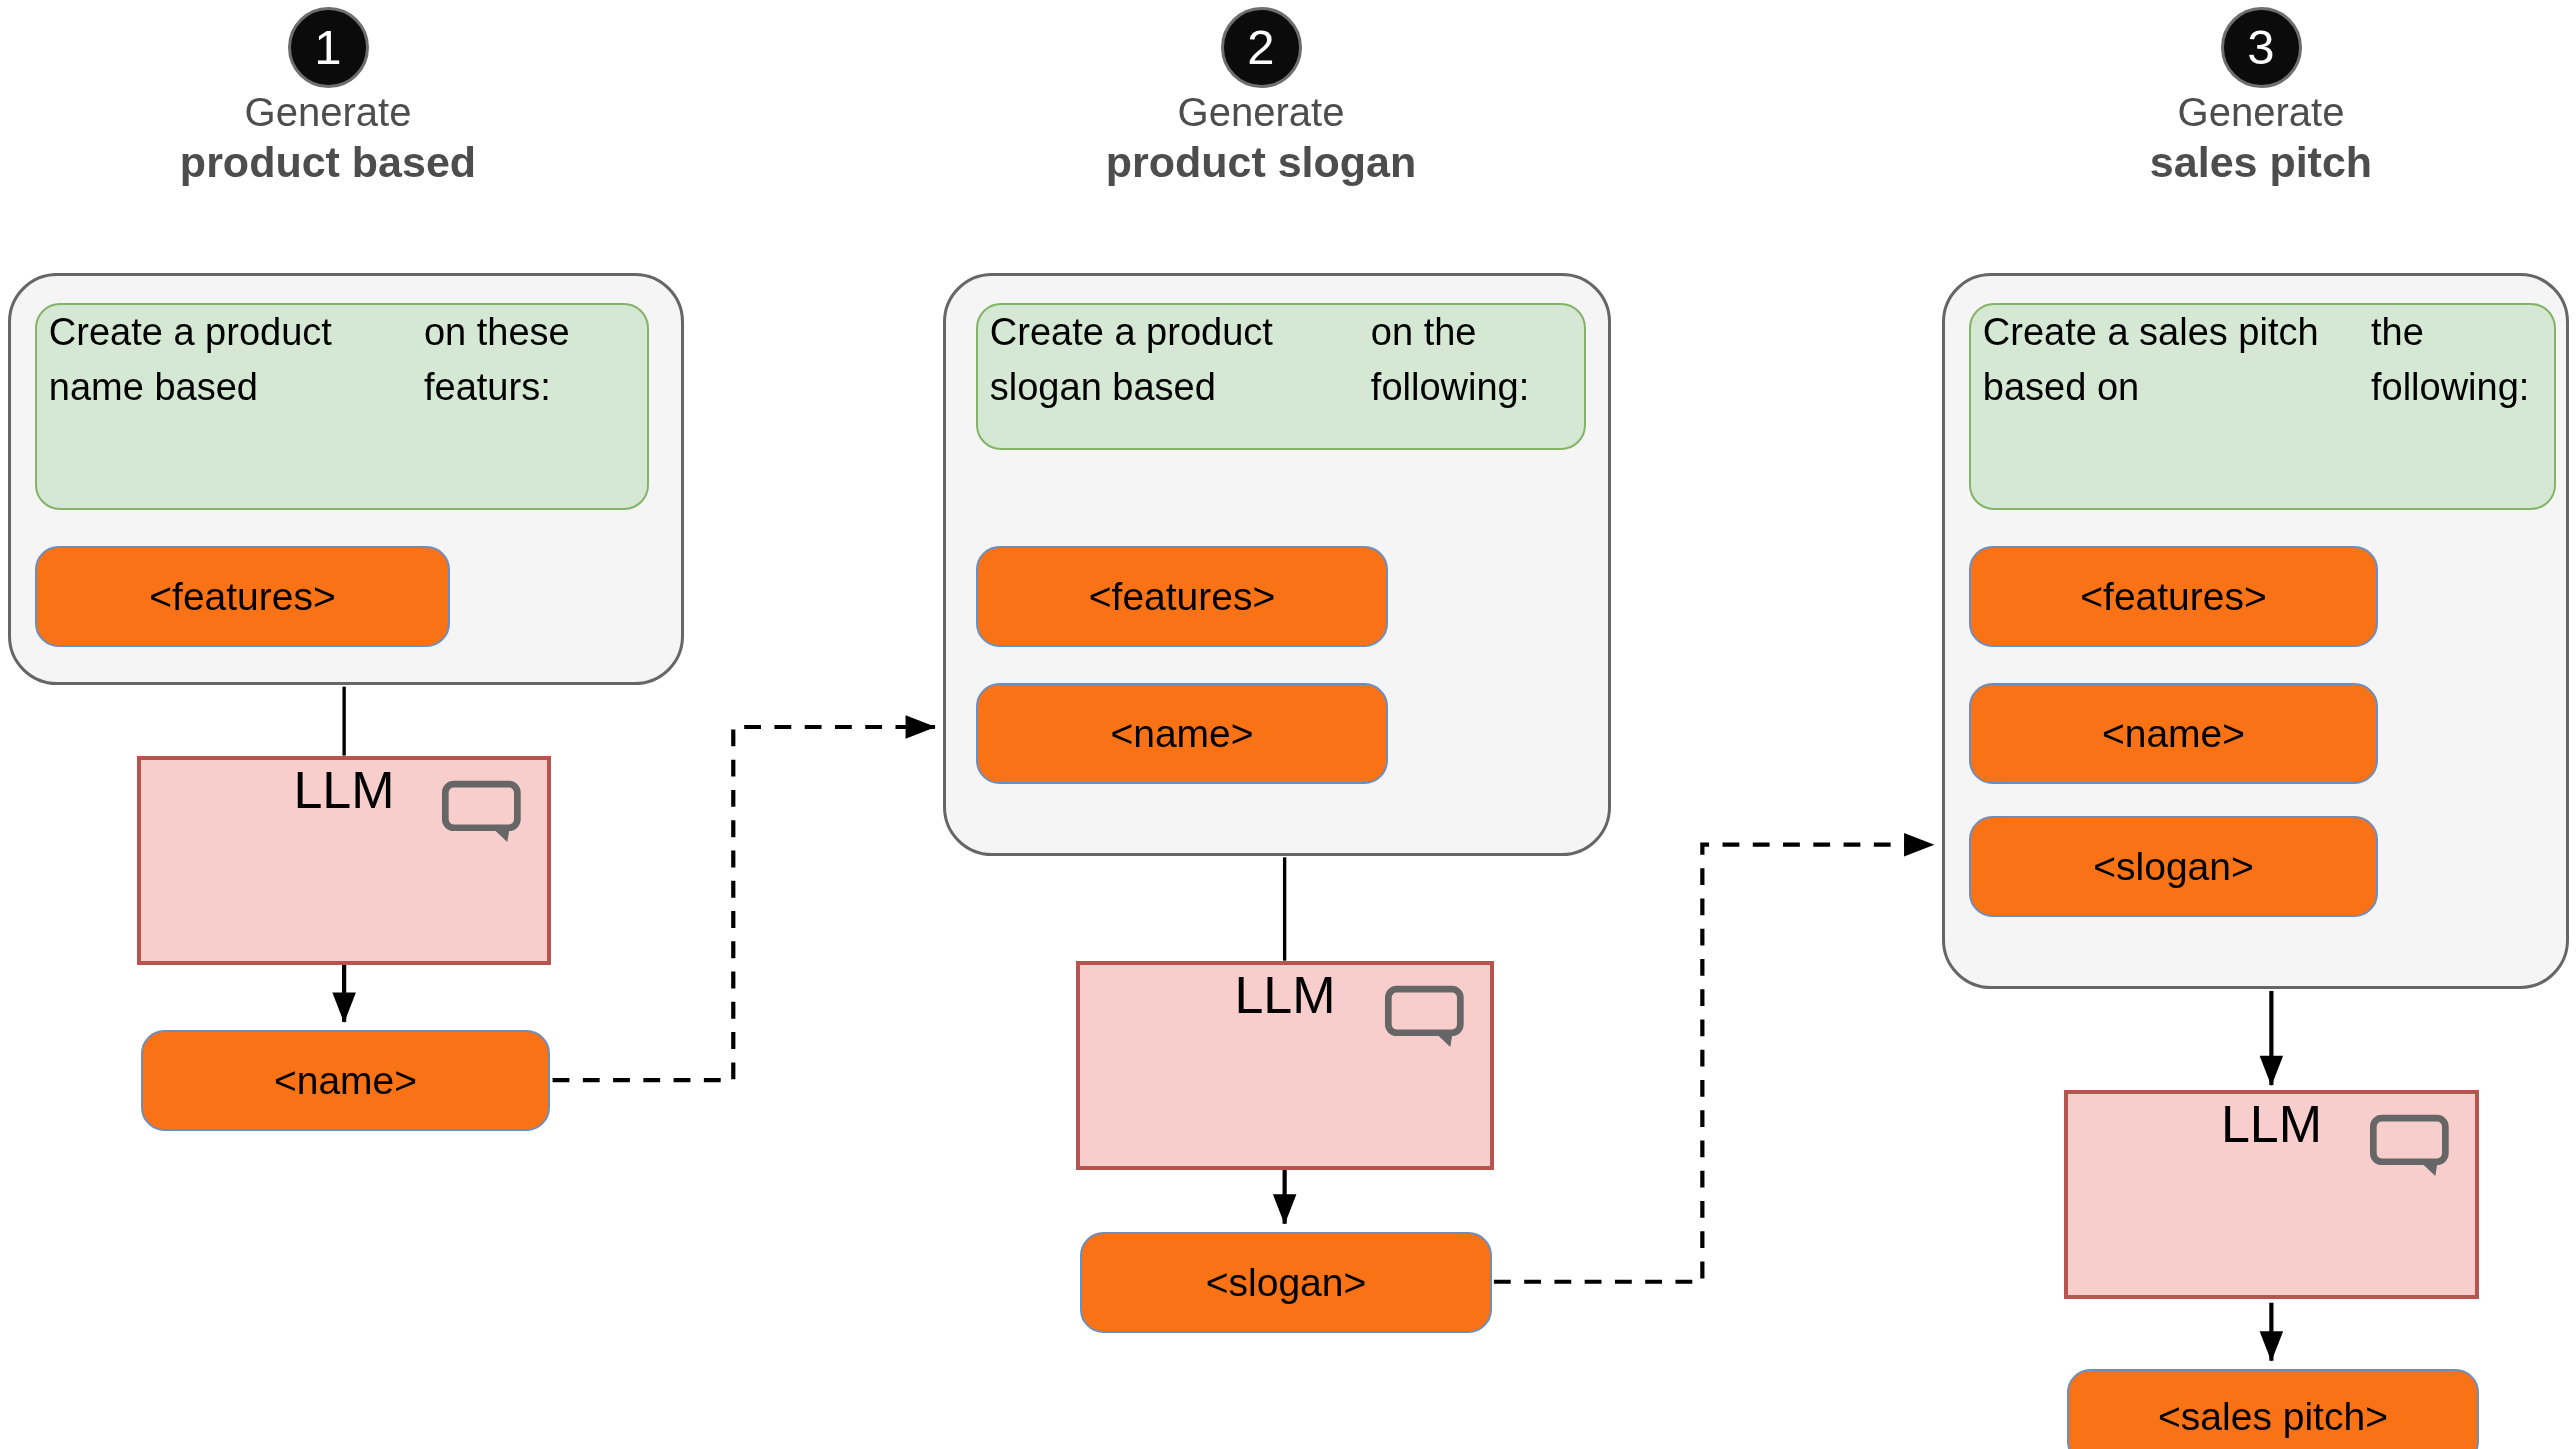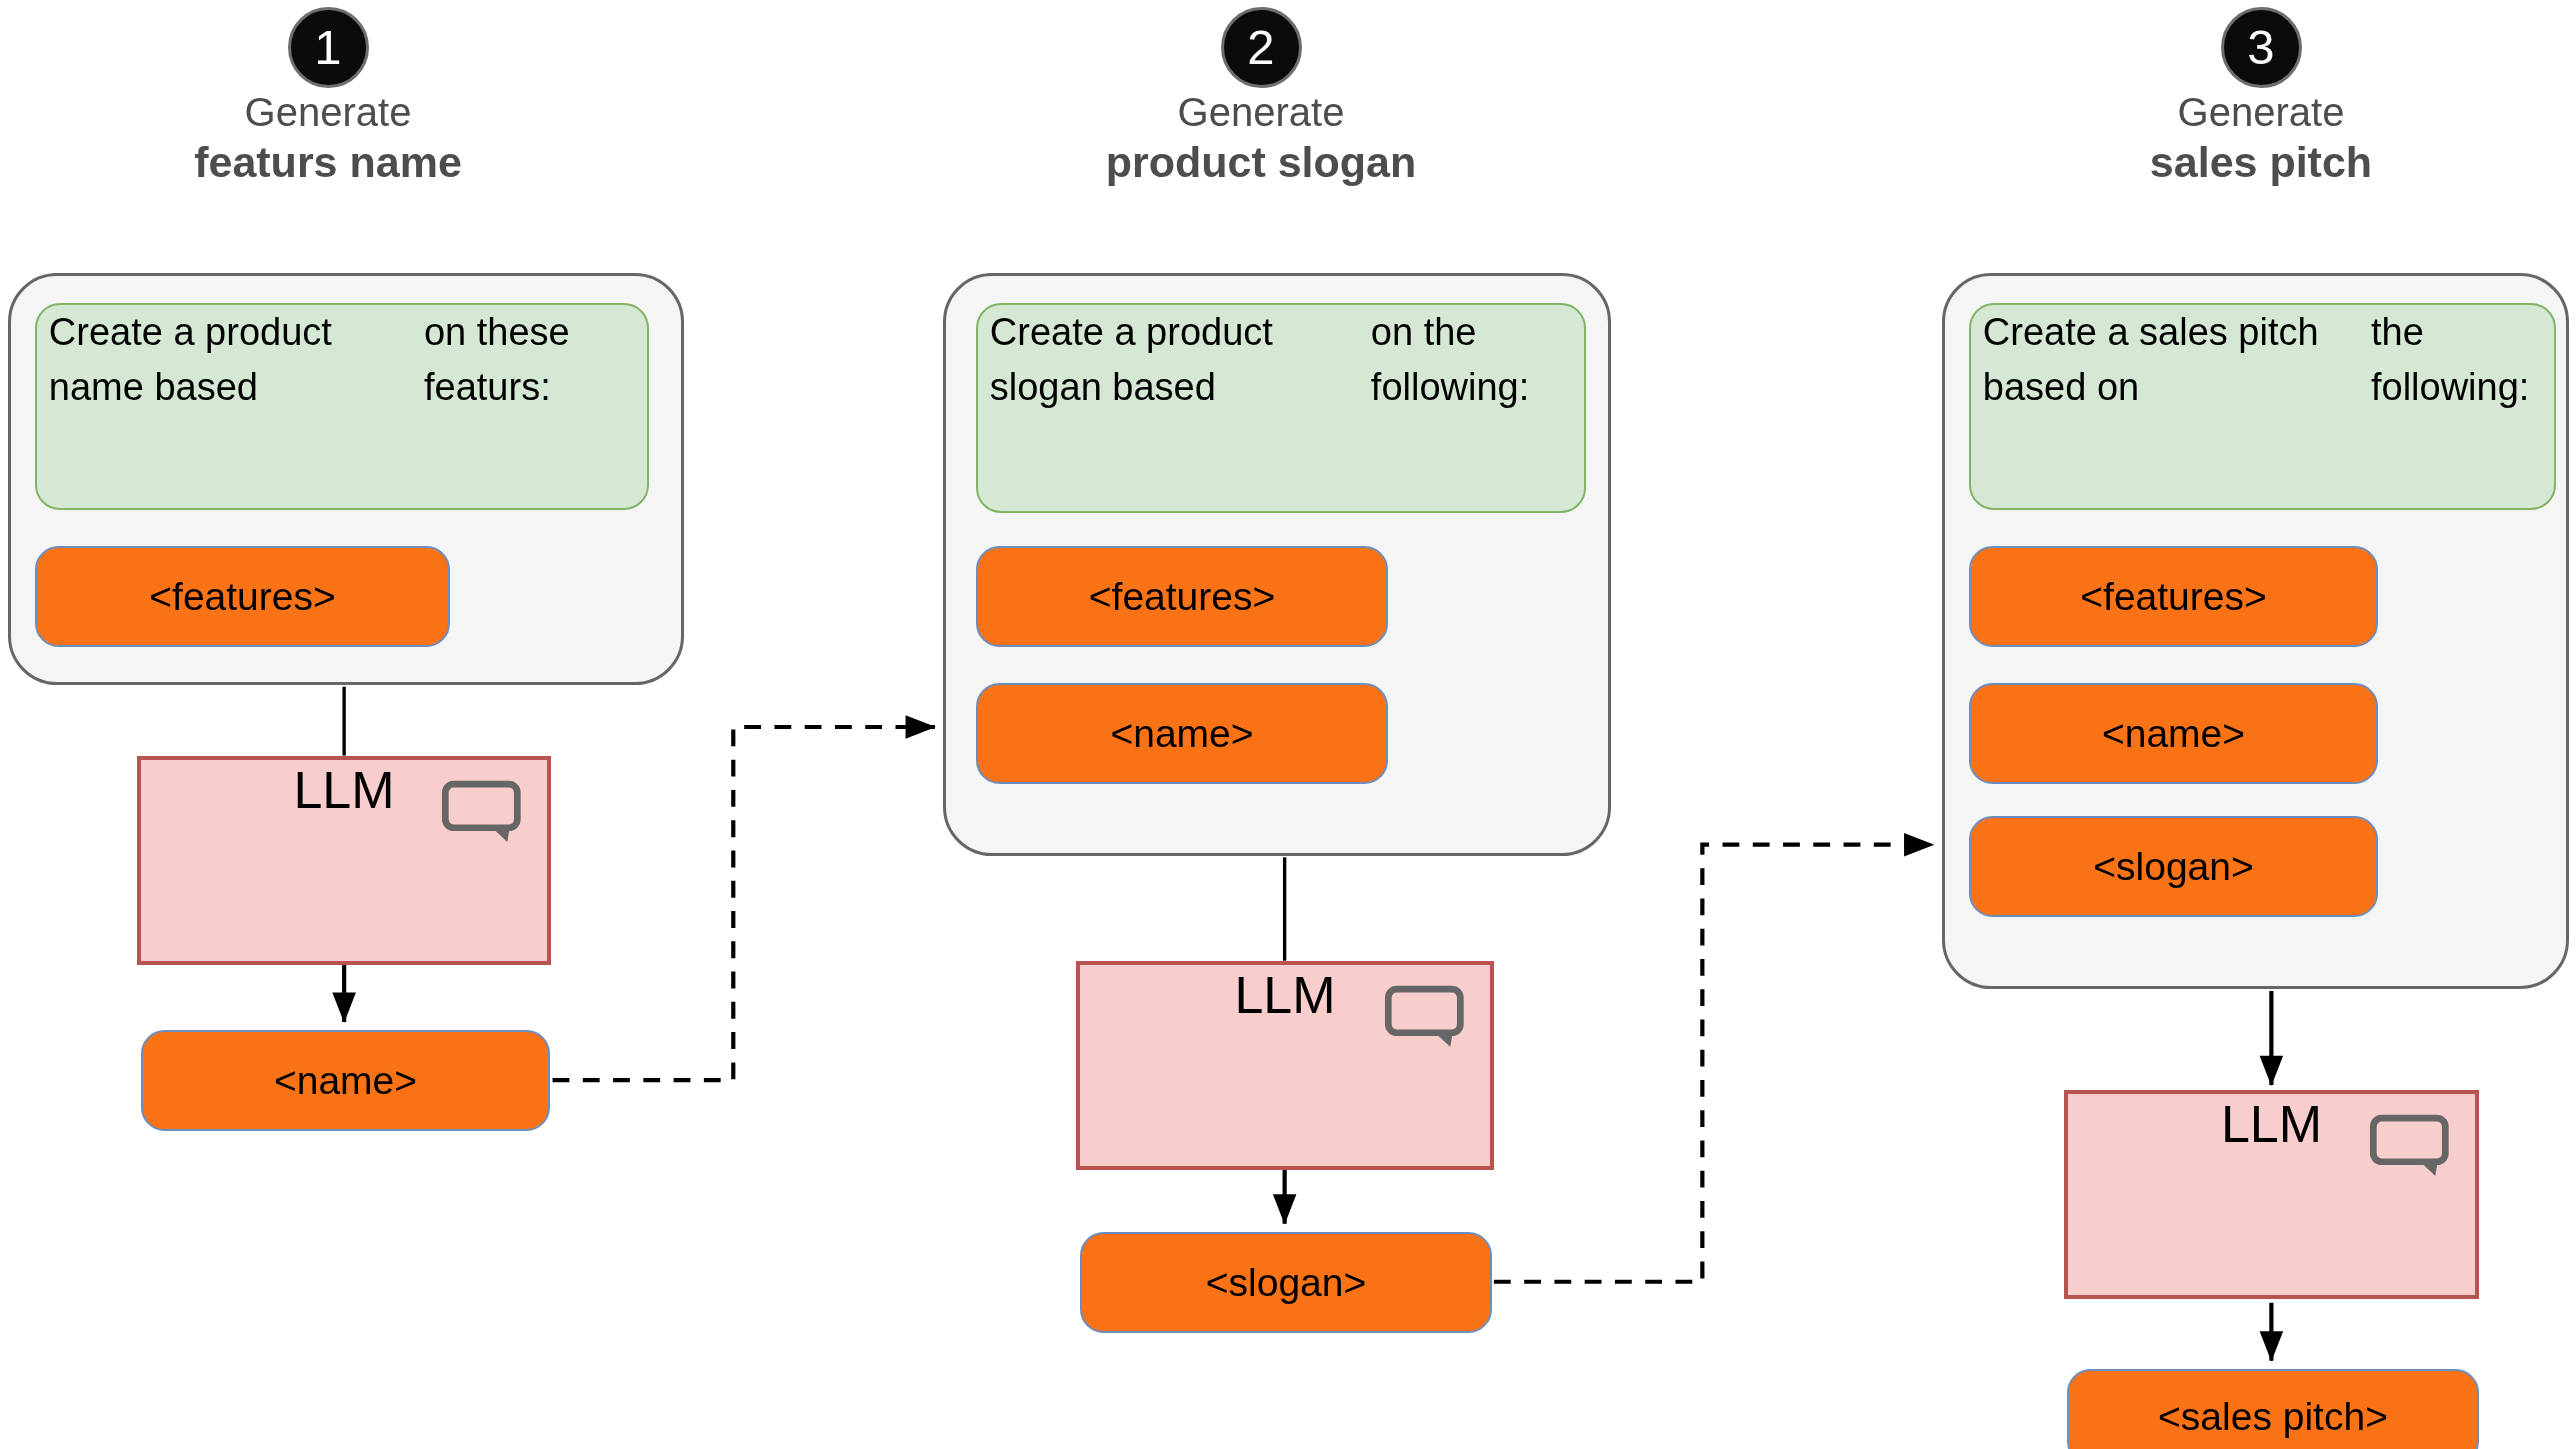--- a/index.html
+++ b/index.html
@@ -50,21 +50,21 @@
 </head>
 <body>
 
 <div class="canvas">
 
   <div class="step-header" style="left:76px;top:6.7px;width:504px;">
     <div class="step-circle">
         <span>1</span>
       </div>
     <div class="step-title-1">Generate</div>
-    <div class="step-title-2">featurs name</div>
+    <div class="step-title-2">product based</div>
   </div>
   <div class="step-header" style="left:1009px;top:6.7px;width:504px;">
     <div class="step-circle">
         <span>2</span>
       </div>
     <div class="step-title-1">Generate</div>
     <div class="step-title-2">product slogan</div>
   </div>
   <div class="step-header" style="left:2009px;top:6.7px;width:504px;">
     <div class="step-circle">
@@ -104,21 +104,21 @@
   <div class="token" style="left:35px;top:546px;width:415px;height:101px;">&lt;features&gt;</div>
   <div class="llm" style="left:137px;top:756px;width:414px;height:209px;">
     <span>LLM</span>
     <svg class="bubble" viewBox="0 0 100 80">
       <rect x="5" y="5" width="86" height="52" rx="10" fill="none" stroke="#666666" stroke-width="8"></rect>
       <path d="M60 56 L79 74 L82 56 Z" fill="#666666"></path>
     </svg>
   </div>
   <div class="token" style="left:141px;top:1030px;width:409px;height:101px;">&lt;name&gt;</div>
 
-  <div class="prompt" style="left:976px;top:303px;width:610px;height:210px;">
+  <div class="prompt" style="left:976px;top:303px;width:610px;height:147px;">
     <div>Create a product slogan based</div>
     <div>on the following:</div>
   </div>
   <div class="token" style="left:976px;top:546px;width:412px;height:101px;">&lt;features&gt;</div>
   <div class="token" style="left:976px;top:683px;width:412px;height:101px;">&lt;name&gt;</div>
   <div class="llm" style="left:1076px;top:961px;width:418px;height:209px;">
     <span>LLM</span>
     <svg class="bubble" viewBox="0 0 100 80">
       <rect x="5" y="5" width="86" height="52" rx="10" fill="none" stroke="#666666" stroke-width="8"></rect>
       <path d="M60 56 L79 74 L82 56 Z" fill="#666666"></path>

